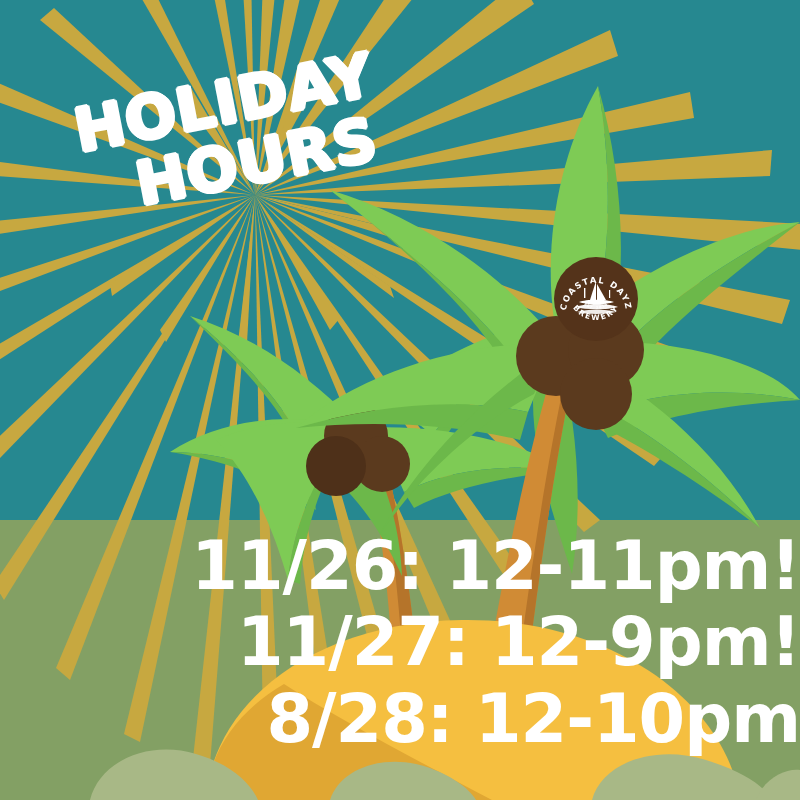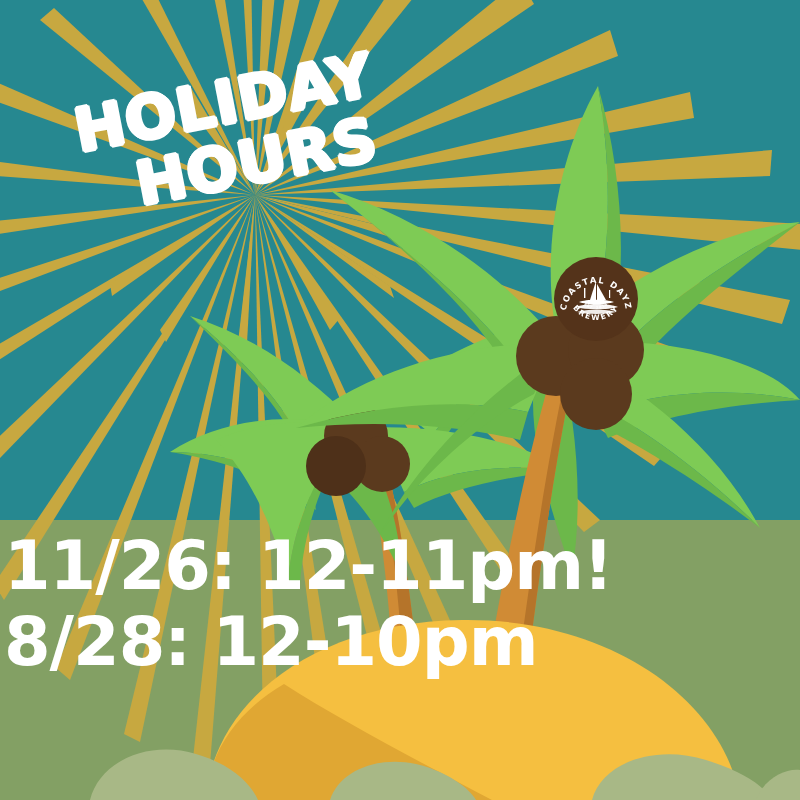--- a/index.html
+++ b/index.html
@@ -38,23 +38,23 @@
   }
   #headline .hl-line.second{
     font-size:60px;
     margin-top:6px;
     margin-left:42px;
   }
 
   
   #hours{
     position:absolute;
-    left:4px; right:0;
+    left:12px; right:0;
     top:528px;
-    text-align:left;
+    text-align:right;
     pointer-events:none;
   }
   #hours .hr-line{
     color:#ffffff;
     font-family:"DejaVu Sans","Liberation Sans",sans-serif;
     font-weight:bold;
     font-size:67px;
     line-height:1.14;
     letter-spacing:-1px;
     white-space:nowrap;
@@ -231,16 +231,17 @@
     <g fill="#a8b886">
       <path d="M90,800 C100,760 150,740 196,754 C230,764 250,782 258,800 Z"></path>
       <path d="M330,800 C340,768 386,752 430,768 C456,778 470,790 476,800 Z"></path>
       <path d="M592,800 C602,762 656,744 706,760 C744,772 764,786 772,800 Z"></path>
       <path d="M756,800 C764,778 786,768 800,770 L800,800 Z"></path>
     </g>
   </svg>
 
   <div id="hours">
     <div class="hr-line l1">11/26: 12-11pm!</div>
+    <div class="hr-line l2">11/27: 12-9pm!</div>
     <div class="hr-line l3">8/28: 12-10pm</div>
   </div>
 
 </div>
 
 </body></html>

